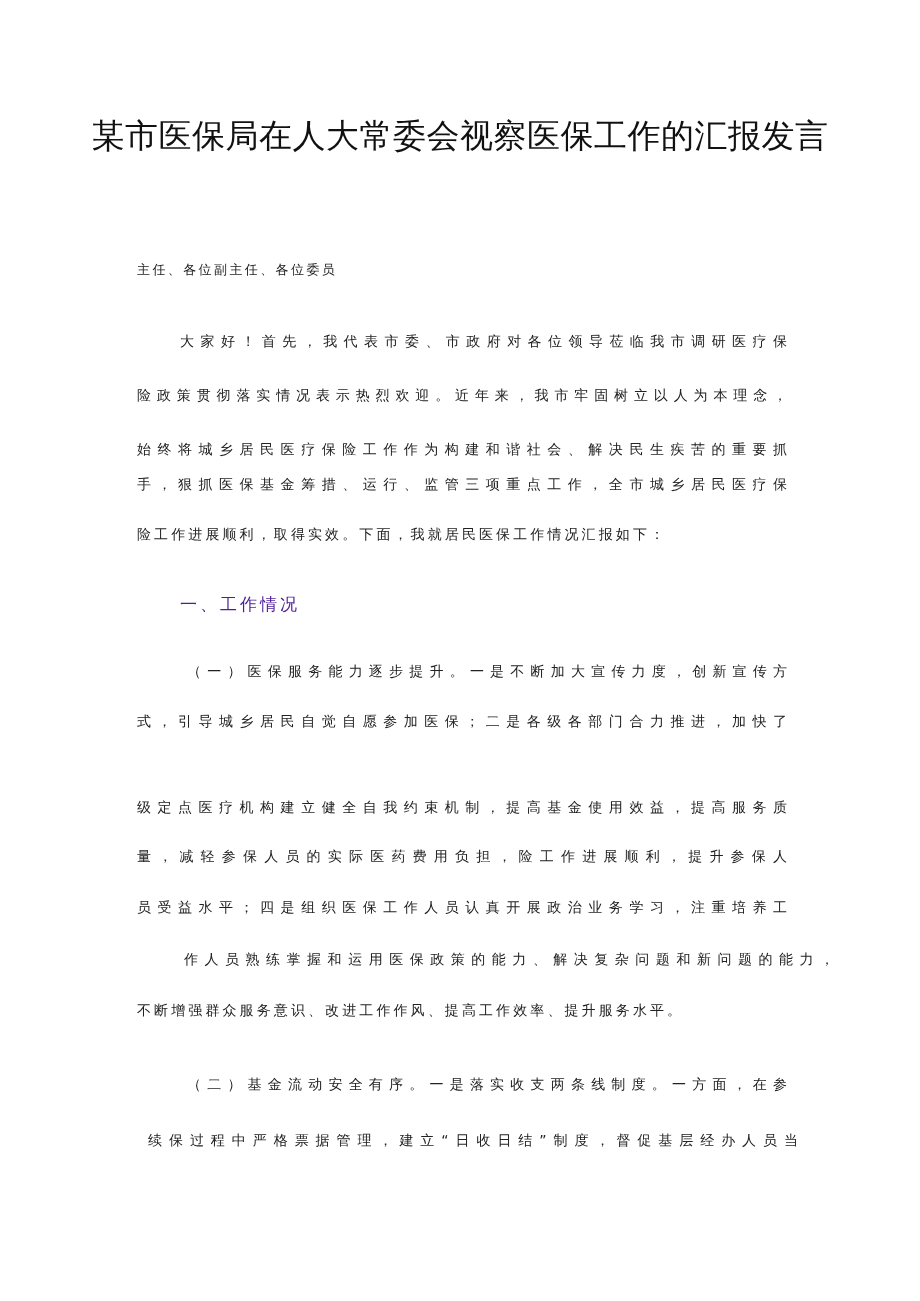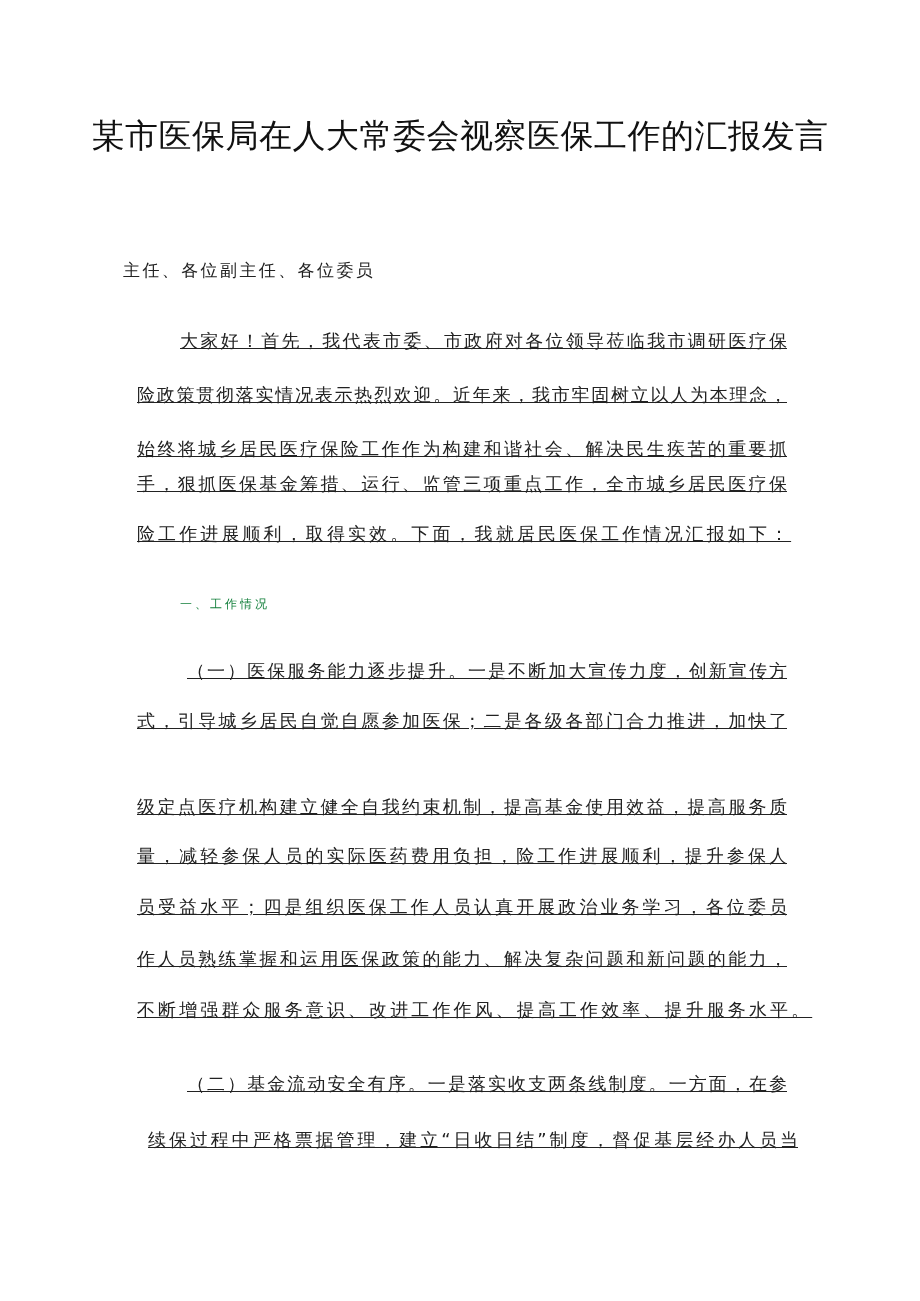--- a/index.html
+++ b/index.html
@@ -27,52 +27,51 @@
     width: 920px;
     top: 116px;
     text-align: center;
     font-size: 33px;
     line-height: 40px;
     color: #111;
     letter-spacing: 0.5px;
   }
   .salutation {
     position: absolute;
-    left: 123px;
+    left: 137px;
     top: 256px;
-    font-size: 17px;
+    font-size: 13px;
     line-height: 28px;
     letter-spacing: 2.4px;
     color: #222;
   }
   .line {
     position: absolute;
     left: 137px;
     width: 650px;
-    font-size: 18px;
+    font-size: 14px;
     line-height: 28px;
     color: #222;
     white-space: nowrap;
     text-align: justify;
     text-align-last: justify;
-    text-decoration: underline;
   }
   .line.last {
     text-align-last: left;
     letter-spacing: 3.1px;
   }
   .line.indent { left: 180px; width: 607px; }
   .heading {
     position: absolute;
     left: 180px;
     top: 590px;
-    font-size: 12px;
+    font-size: 17px;
     line-height: 28px;
     letter-spacing: 3px;
-    color: #15803d;
+    color: #4c1d95;
   }
 </style>
 </head>
 <body>
 
 <div class="page">
 
   <div class="title">某市医保局在人大常委会视察医保工作的汇报发言</div>
 
   <div class="salutation">主任、各位副主任、各位委员</div>
@@ -82,20 +81,20 @@
   <div class="line" style="top:381px;">险政策贯彻落实情况表示热烈欢迎。近年来，我市牢固树立以人为本理念，</div>
   <div class="line" style="top:470px;">手，狠抓医保基金筹措、运行、监管三项重点工作，全市城乡居民医疗保</div>
   <div class="line last" style="top:520px;">险工作进展顺利，取得实效。下面，我就居民医保工作情况汇报如下：</div>
 
   <div class="heading">一、工作情况</div>
 
   <div class="line" style="top:657px; left:187px; width:600px;">（一）医保服务能力逐步提升。一是不断加大宣传力度，创新宣传方</div>
   <div class="line" style="top:707px;">式，引导城乡居民自觉自愿参加医保；二是各级各部门合力推进，加快了</div>
   <div class="line" style="top:793px;">级定点医疗机构建立健全自我约束机制，提高基金使用效益，提高服务质</div>
   <div class="line" style="top:842px;">量，减轻参保人员的实际医药费用负担，险工作进展顺利，提升参保人</div>
-  <div class="line" style="top:893px;">员受益水平；四是组织医保工作人员认真开展政治业务学习，各位委员</div>
-  <div class="line" style="top:945px;">作人员熟练掌握和运用医保政策的能力、解决复杂问题和新问题的能力，</div>
+  <div class="line" style="top:893px;">员受益水平；四是组织医保工作人员认真开展政治业务学习，注重培养工</div>
+  <div class="line" style="top:945px;margin-left:47px;">作人员熟练掌握和运用医保政策的能力、解决复杂问题和新问题的能力，</div>
   <div class="line last" style="top:996px;">不断增强群众服务意识、改进工作作风、提高工作效率、提升服务水平。</div>
 
   <div class="line" style="top:1070px; left:187px; width:600px;">（二）基金流动安全有序。一是落实收支两条线制度。一方面，在参</div>
   <div class="line" style="top:1126px;margin-left:11px;">续保过程中严格票据管理，建立“日收日结”制度，督促基层经办人员当</div>
 
 </div>
 
 </body></html>

